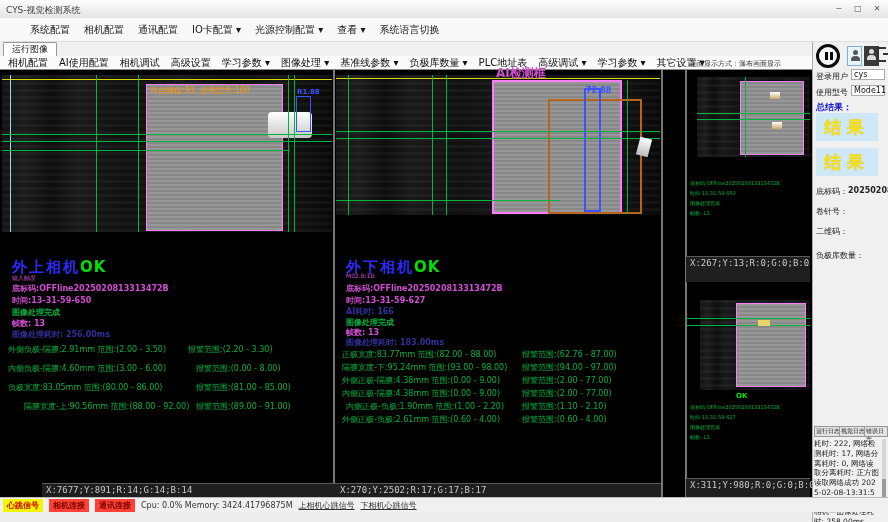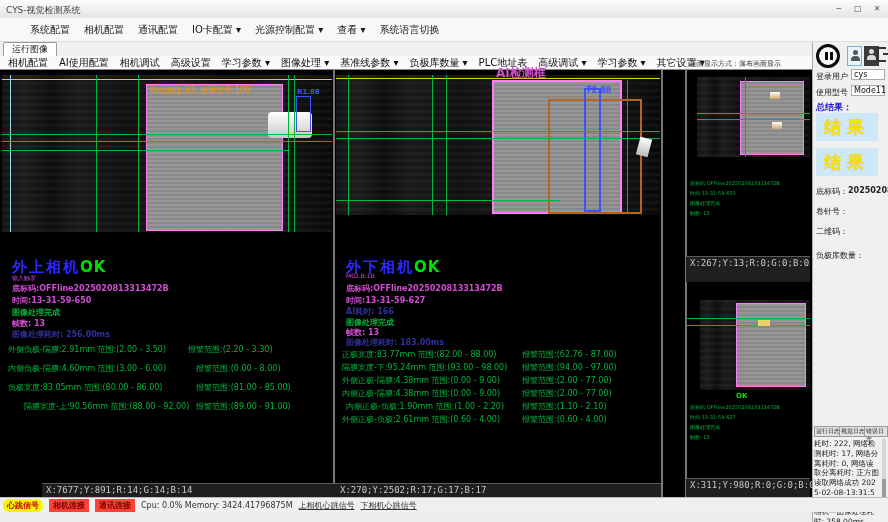--- a/index.html
+++ b/index.html
@@ -65,21 +65,21 @@
   .result-box{width:62px;height:28px;background:var(--result_bg);color:var(--result_yellow);
               font-size:17px;font-weight:bold;text-align:center;line-height:28px;letter-spacing:6px;
               text-shadow:0 0 1px #caa;}
   .log-tab{font-size:6px;background:#e2e2e2;border:1px solid #999;padding:0 1px;height:9px;line-height:8px;color:#222;}
   #log-area{font-size:7.5px;color:#222;line-height:1.3;word-break:break-all;}
 
   
   #statusbar{left:0;top:497px;width:888px;height:15px;background:#f0f0f0;border-top:1px solid #bbb;
              display:flex;align-items:center;gap:6px;padding-left:3px;box-sizing:border-box;}
   .badge{font-size:8px;font-weight:bold;padding:1px 4px;}
-  .badge-hb{background:var(--badge_yellow);color:#c00;border-radius:6px;}
+  .badge-hb{background:var(--badge_yellow);color:#c00;}
   .badge-red{background:var(--badge_red);color:#7a0000;}
   .sb-text{font-size:8px;color:#333;}
 
   
   #pause-btn{left:816px;top:44px;width:24px;height:24px;border:3px solid #0a0a0a;border-radius:50%;background:#f6f6f6;box-sizing:border-box;}
   .pbar{top:5px;width:3px;height:8px;background:#0a0a0a;}
   .person-box{width:15px;height:20px;box-sizing:border-box;}
   .p-head{left:5px;top:3px;width:5px;height:5px;border-radius:50%;}
   .p-body{left:3px;top:9px;width:9px;height:5px;border-radius:4px 4px 0 0;}
 </style>

